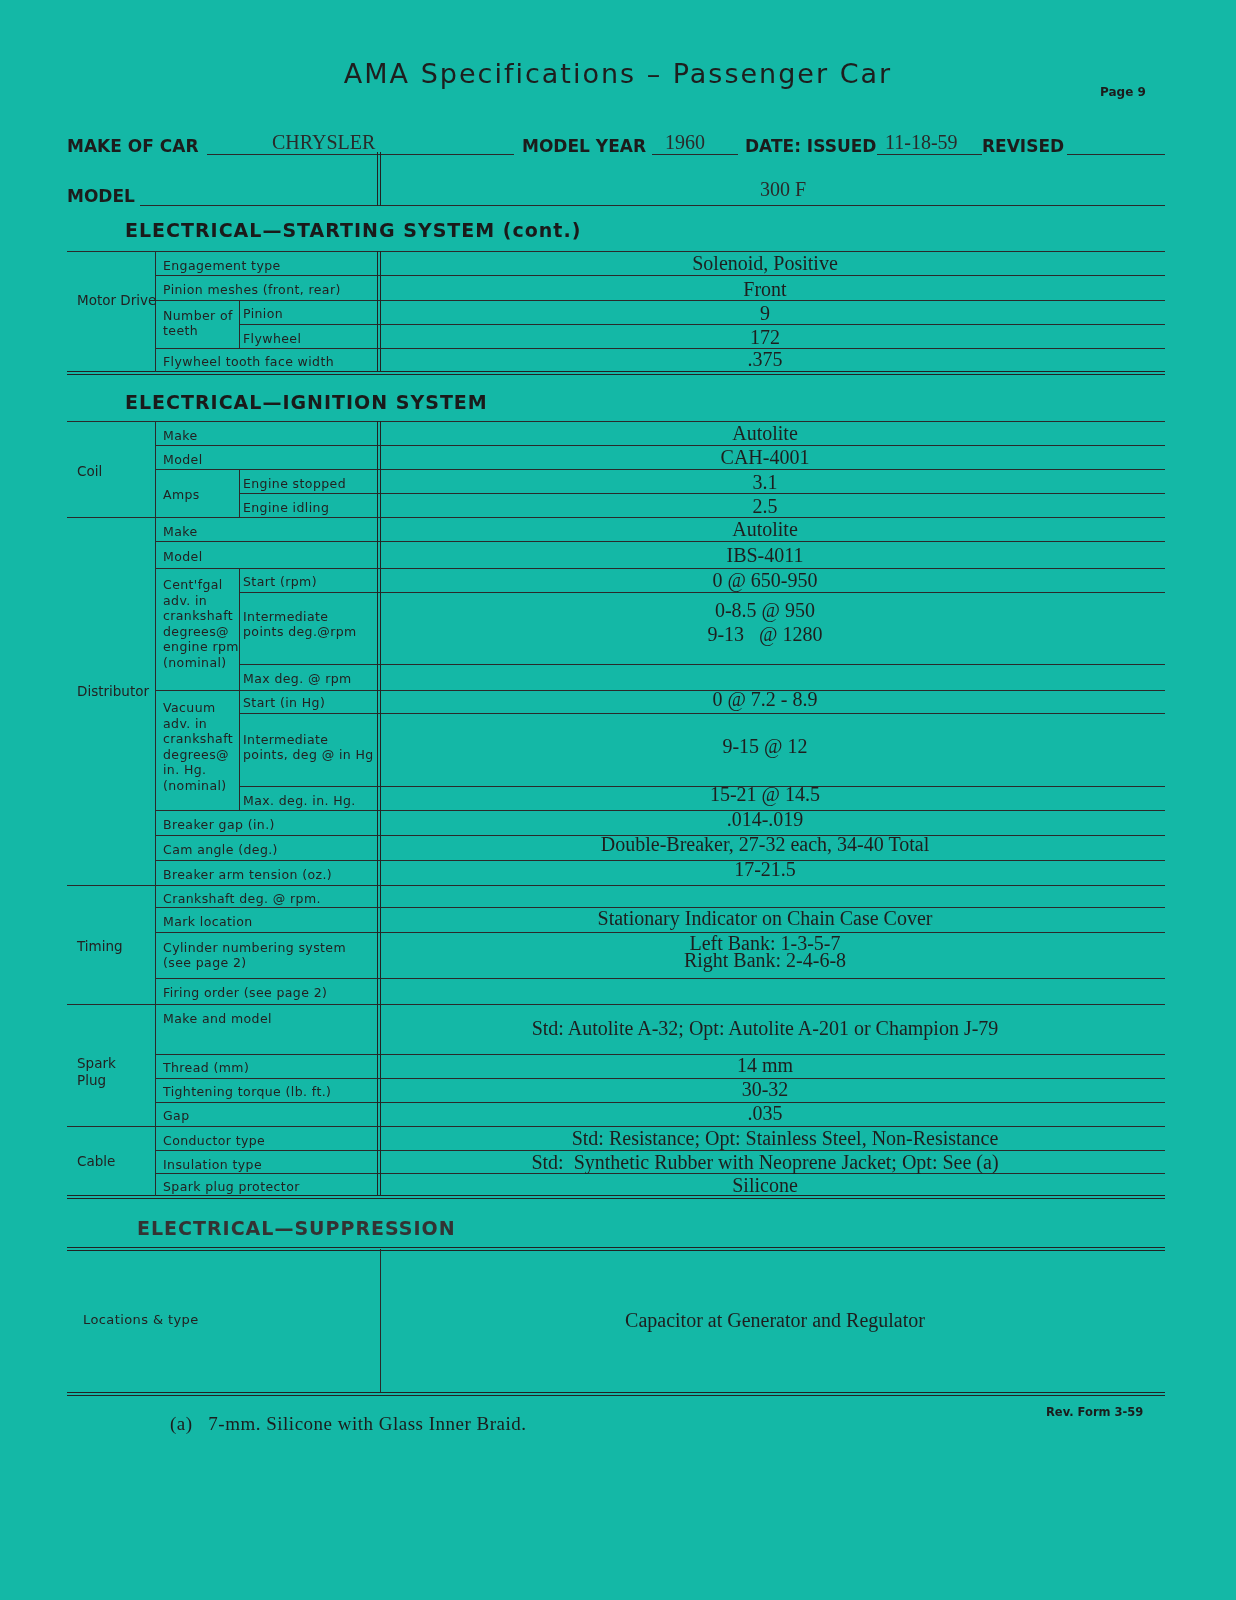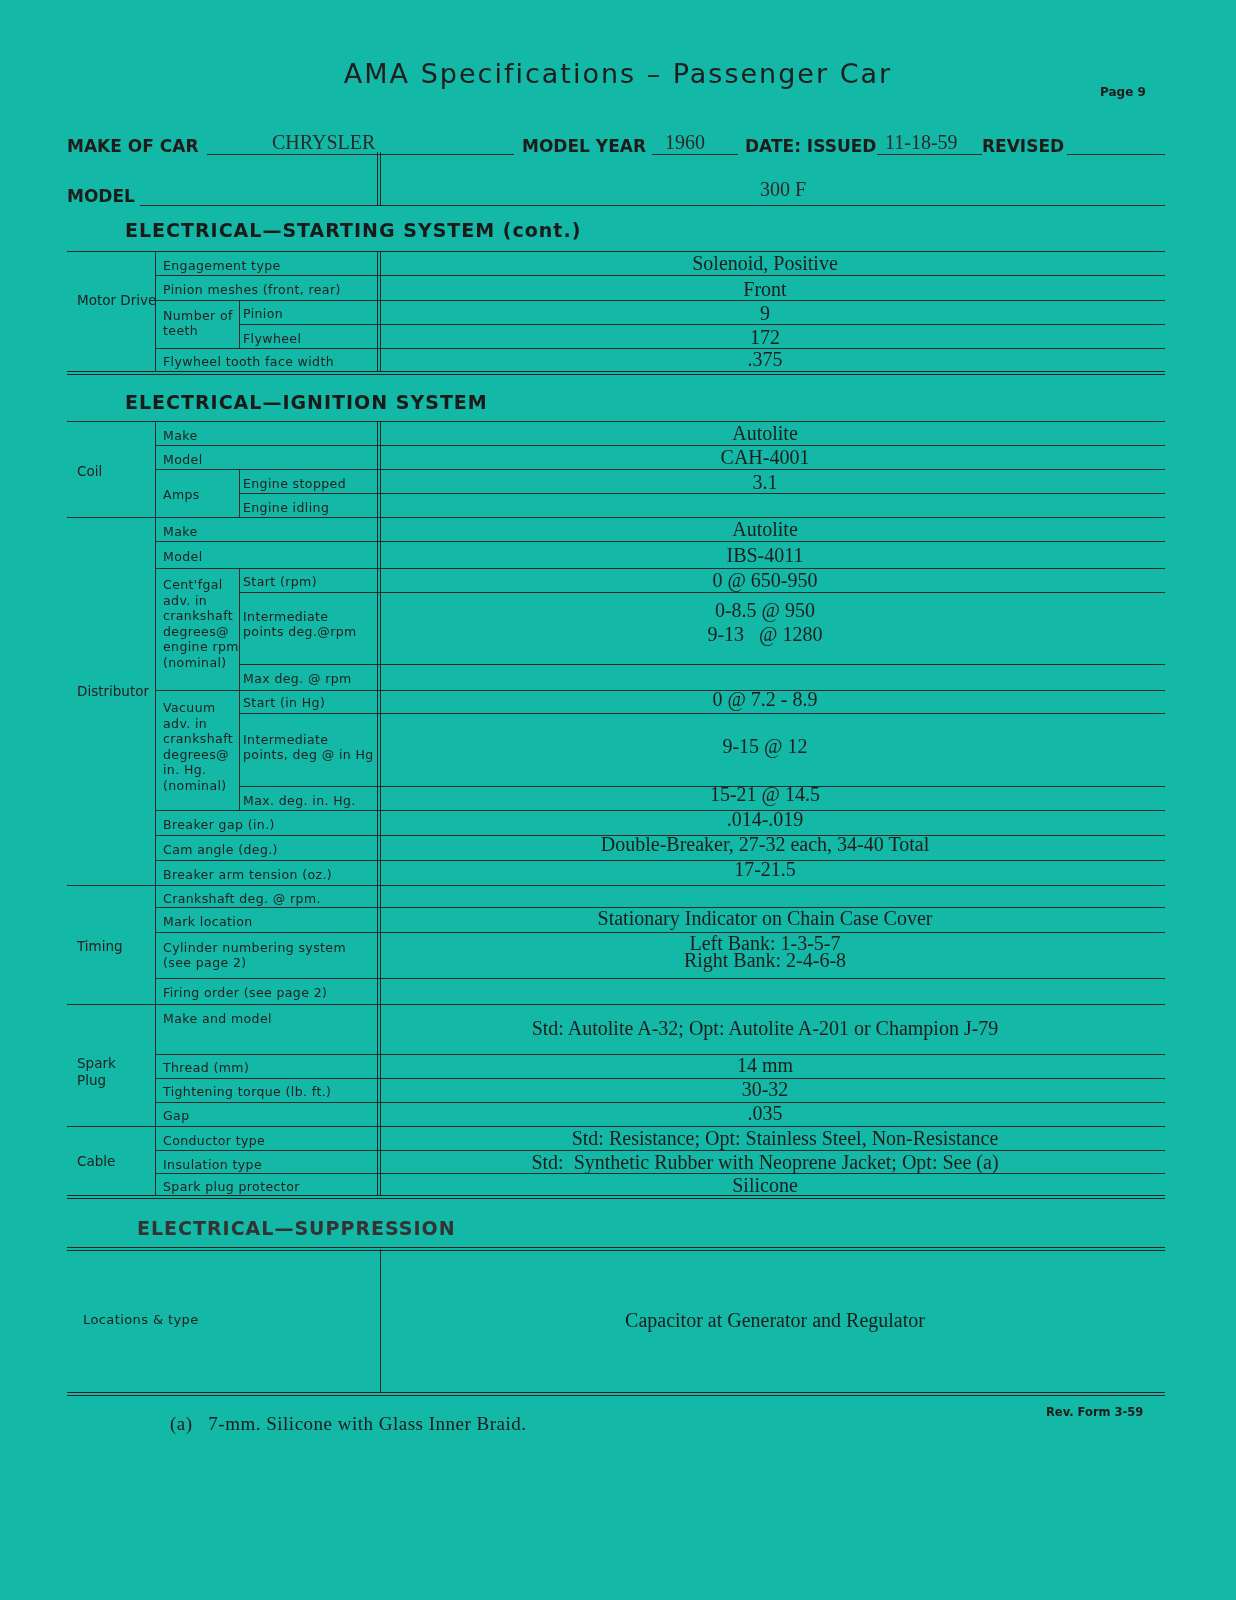--- a/index.html
+++ b/index.html
@@ -114,20 +114,21 @@
 
   <div class="grp" style="left:77px; top:463px;">Coil</div>
   <div class="lbl" style="left:163px; top:428px;">Make</div>
   <div class="lbl" style="left:163px; top:452px;">Model</div>
   <div class="lbl" style="left:163px; top:487px;">Amps</div>
   <div class="lbl" style="left:243px; top:476px;">Engine stopped</div>
   <div class="lbl" style="left:243px; top:500px;">Engine idling</div>
   <div class="val" style="top:422px;">Autolite</div>
   <div class="val" style="top:446px;">CAH-4001</div>
   <div class="val" style="top:471px;">3.1</div>
+  <div class="val" style="top:495px;">2.5</div>
 
   <div class="grp" style="left:77px; top:683px;">Distributor</div>
   <div class="lbl" style="left:163px; top:524px;">Make</div>
   <div class="lbl" style="left:163px; top:549px;">Model</div>
   <div class="lbl" style="left:163px; top:577px; width:78px; line-height:15.5px;">Cent'fgal adv. in crankshaft degrees@ engine rpm (nominal)</div>
   <div class="lbl" style="left:243px; top:574px;">Start (rpm)</div>
   <div class="lbl" style="left:243px; top:609px; width:130px;">Intermediate points deg.@rpm</div>
   <div class="lbl" style="left:243px; top:671px;">Max deg. @ rpm</div>
   <div class="lbl" style="left:163px; top:700px; width:78px; line-height:15.5px;">Vacuum adv. in crankshaft degrees@ in. Hg. (nominal)</div>
   <div class="lbl" style="left:243px; top:695px;">Start (in Hg)</div>

